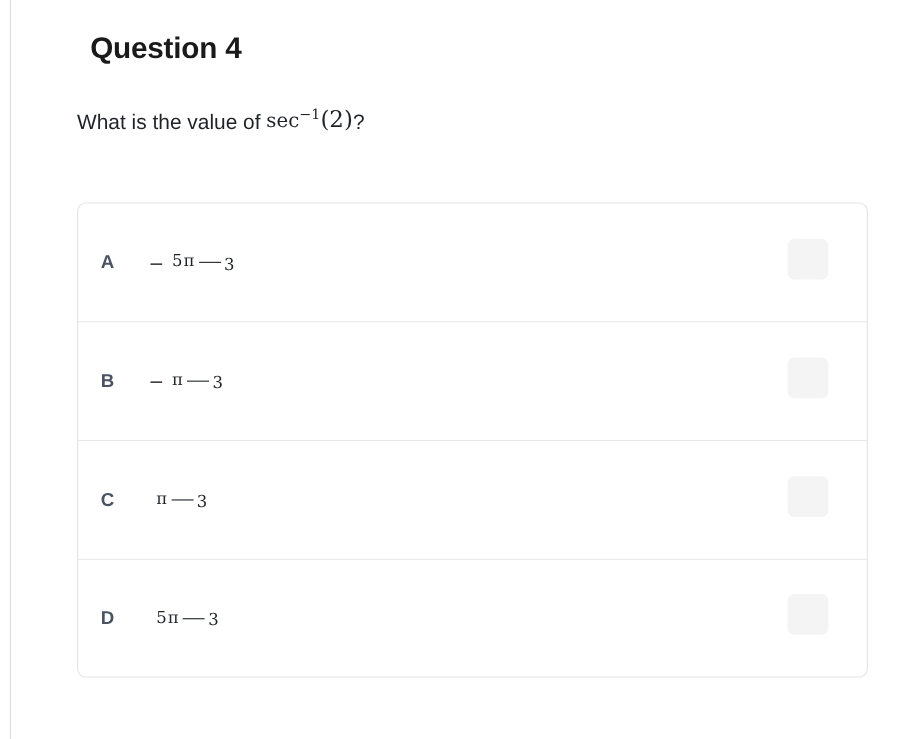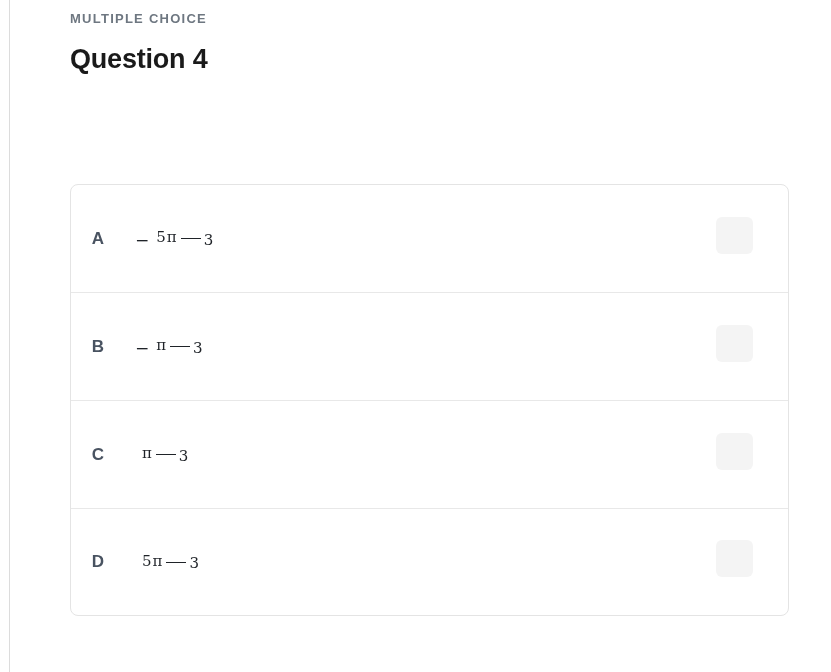--- a/index.html
+++ b/index.html
@@ -40,21 +40,21 @@
     color: #6e7781;
     margin: 0;
     padding-top: 11px;
     line-height: 16px;
   }
 
   .question-title {
     font-size: 27px;
     font-weight: bold;
     color: #1a1a1a;
-    margin: 0;
+    margin: 12px;
     padding-top: 15px;
     line-height: 34px;
     letter-spacing: -0.2px;
   }
 
   .question-text {
     font-size: 19px;
     color: #1f2328;
     margin: 0;
     padding-top: 24px;
@@ -165,24 +165,26 @@
     margin-bottom: 7px;
   }
 </style>
 </head>
 <body>
 
 <div class="page-rule"></div>
 
 <div class="content">
 
-  <div class="kicker">MULTIPLE CHOICE</div>
 
   <h1 class="question-title">Question 4</h1>
 
+  <p class="question-text">
+    <span>What is the value of </span><span class="mjx mjx-inline"><span>sec</span><span class="mjx-sup">−1</span><span class="mjx-paren">(</span><span class="mjx-paren">2</span><span class="mjx-paren">)</span></span><span>?</span>
+  </p>
 
 </div>
 
 <div class="answers-card">
 
   <div class="answer-row">
     <div class="answer-letter">A</div>
     <div class="answer-value">
       <span class="neg-sign">−</span>
       <span class="frac">

